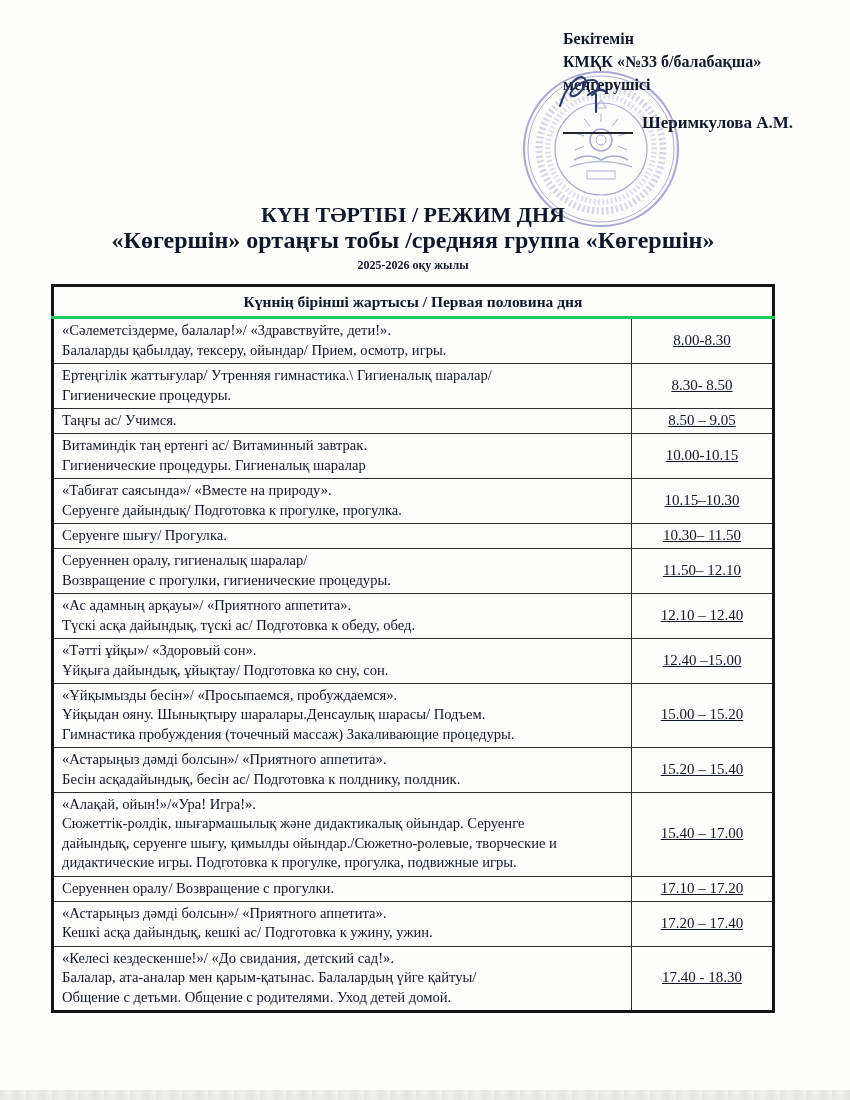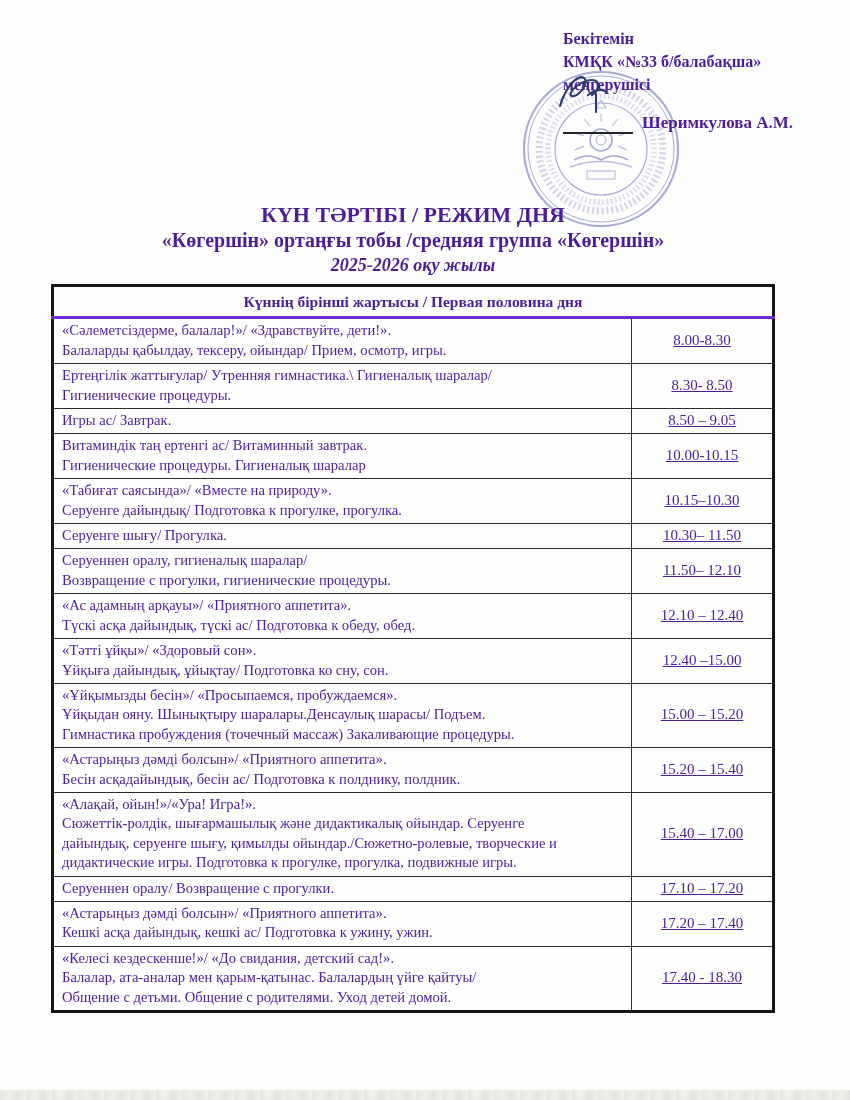--- a/index.html
+++ b/index.html
@@ -3,58 +3,58 @@
 <meta charset="utf-8">
 <style>
   html,body{margin:0;padding:0;}
   body{background:#e9e9e6;}
   .page{
     position:relative;
     width:850px;height:1100px;
     margin:0 auto;
     background:#fdfdfb;
     font-family:"Liberation Serif","DejaVu Serif",serif;
-    color:#4c1d95;
+    color:#0f172a;
     overflow:hidden;
   }
   
   .approval{
     position:absolute;left:563px;top:27px;width:285px;
     font-weight:bold;font-size:16px;line-height:23px;
   }
   .sig-row{display:flex;align-items:flex-end;margin-top:15px;}
   .sig-line{display:inline-block;width:70px;height:16px;border-bottom:2px solid #20242c;margin-right:9px;}
   .sig-name{font-size:17px;font-weight:bold;}
   
   .stamp{position:absolute;left:520px;top:68px;width:162px;height:162px;opacity:.78;}
   .signature-svg{position:absolute;left:552px;top:68px;width:96px;height:50px;}
   
   .title{
     position:absolute;left:51px;top:202px;width:724px;
     text-align:center;font-weight:bold;
   }
   .title-line1{font-size:22px;line-height:26px;}
-  .title-line2{font-size:20px;line-height:25px;}
-  .title-line3{font-size:18px;line-height:25px;font-style:italic;}
+  .title-line2{font-size:24px;line-height:25px;}
+  .title-line3{font-size:12px;line-height:25px;}
   
   .table-wrap{position:absolute;left:51px;top:284px;width:724px;}
   table.schedule{
     width:100%;border-collapse:collapse;
     border:3px solid #151515;
     font-size:14.6px;
   }
   table.schedule td{
     border:1px solid #2b2b2b;
     padding:2px 8px 3px 8px;
     line-height:19.4px;
     vertical-align:middle;
   }
   tr.section-header td{
     border-top:3px solid #151515;
-    border-bottom:3px solid #6d28d9;
+    border-bottom:3px solid #22c55e;
     text-align:center;font-weight:bold;
     font-size:15.5px;padding:5px 8px;
   }
   td.activity{white-space:pre-line;}
   td.time{width:124px;text-align:center;font-size:15px;text-decoration:underline;}
   
   .scan-edge{
     position:absolute;left:0;bottom:0;width:100%;height:10px;
     background:repeating-linear-gradient(90deg,
       #d2d2cd 0px,#e4e4df 9px,#cfcfca 17px,#e8e8e3 26px);
@@ -127,21 +127,21 @@
             <td class="activity">«Сәлеметсіздерме, балалар!»/ «Здравствуйте, дети!».
 Балаларды қабылдау, тексеру, ойындар/ Прием, осмотр, игры.</td>
             <td class="time">8.00-8.30</td>
           </tr>
           <tr>
             <td class="activity">Ертеңгілік жаттығулар/ Утренняя гимнастика.\ Гигиеналық шаралар/
 Гигиенические процедуры.</td>
             <td class="time">8.30- 8.50</td>
           </tr>
           <tr>
-            <td class="activity">Игры ас/ Завтрак.</td>
+            <td class="activity">Таңғы ас/ Учимся.</td>
             <td class="time">8.50 – 9.05</td>
           </tr>
           <tr>
             <td class="activity">Витаминдік таң ертенгі ас/ Витаминный завтрак.
 Гигиенические процедуры. Гигиеналық шаралар</td>
             <td class="time">10.00-10.15</td>
           </tr>
           <tr>
             <td class="activity">«Табиғат саясында»/ «Вместе на природу».
 Серуенге дайындық/ Подготовка к прогулке, прогулка.</td>

